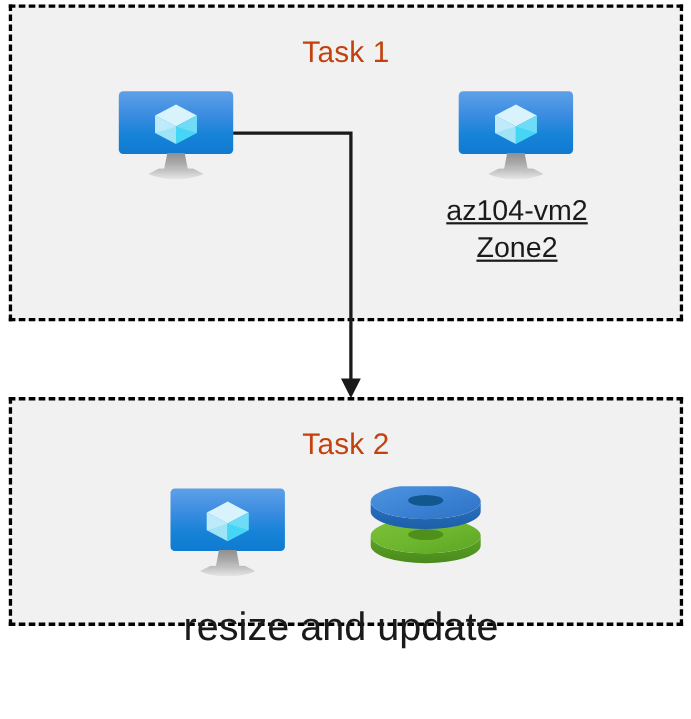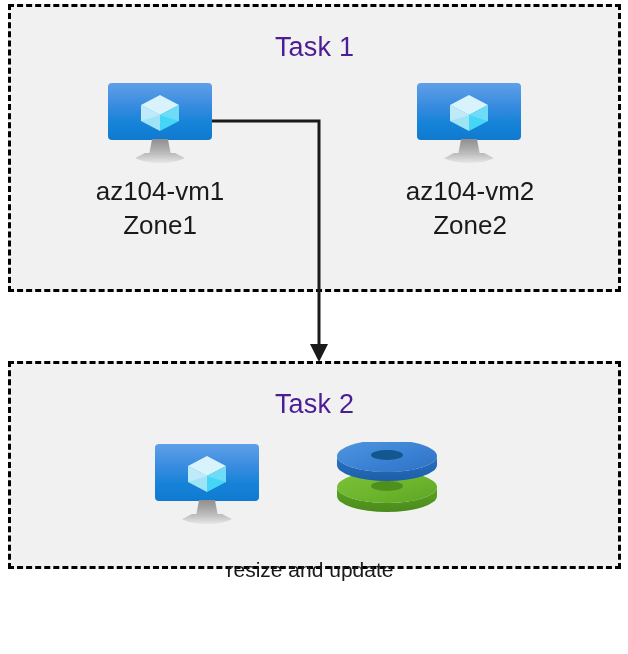--- a/index.html
+++ b/index.html
@@ -41,21 +41,21 @@
     top: 361px;
     width: 613px;
     height: 208px;
   }
 
   .task-title {
     position: absolute;
     left: 0;
     width: 100%;
     text-align: center;
-    color: #4c1d95;
+    color: #c2410c;
     font-size: 27px;
     line-height: 32px;
     letter-spacing: 0.2px;
     font-family: "Liberation Sans", sans-serif;
   }
   #task1-title { top: 24px; }
   #task2-title { top: 24px; }
 
   
   .vm-icon {
@@ -111,28 +111,28 @@
     position: absolute;
     text-align: center;
     color: #1a1a1a;
     font-size: 26px;
     line-height: 34px;
     font-family: "Liberation Sans", sans-serif;
     white-space: pre-line;
   }
 
   #vm1-label { left: 20px;  top: 174px; width: 280px; }
-  #vm2-label { left: 330px; top: 174px; width: 280px; }
+  #vm2-label { left: 330px; top: 174px; width: 280px; text-decoration: underline; }
   #task2-label {
     left: 60px;
     top: 553px;
     width: 500px;
     text-align: center;
     color: #1a1a1a;
-    font-size: 21px;
+    font-size: 36px;
     line-height: 34px;
     position: absolute;
     font-family: "Liberation Sans", sans-serif;
   }
 
   
   #connector {
     position: absolute;
     left: 0;
     top: 0;
@@ -156,22 +156,20 @@
       <polygon points="21,1 40,11 21,21 2,11" fill="#d9f3fc"></polygon>
       <polygon points="2,11 21,21 21,37 2,27" fill="#9fe3f7"></polygon>
       <polygon points="40,11 21,21 21,37 40,27" fill="#46d6f5"></polygon>
       <polygon points="2,11 21,21 2,27" fill="#bfeafa"></polygon>
       <polygon points="40,11 21,21 40,27" fill="#6fdcf7"></polygon>
     </svg>
     <div class="vm-neck"></div>
     <div class="vm-base"></div>
   </div>
 
-  <div class="node-label" id="vm1-label">az104-vm1
-Zone1</div>
 
   <div class="vm-icon" style="left:417px; top:83px;">
     <div class="vm-screen"></div>
     <svg class="vm-cube" viewBox="0 0 42 38">
       <polygon points="21,1 40,11 21,21 2,11" fill="#d9f3fc"></polygon>
       <polygon points="2,11 21,21 21,37 2,27" fill="#9fe3f7"></polygon>
       <polygon points="40,11 21,21 21,37 40,27" fill="#46d6f5"></polygon>
       <polygon points="2,11 21,21 2,27" fill="#bfeafa"></polygon>
       <polygon points="40,11 21,21 40,27" fill="#6fdcf7"></polygon>
     </svg>

